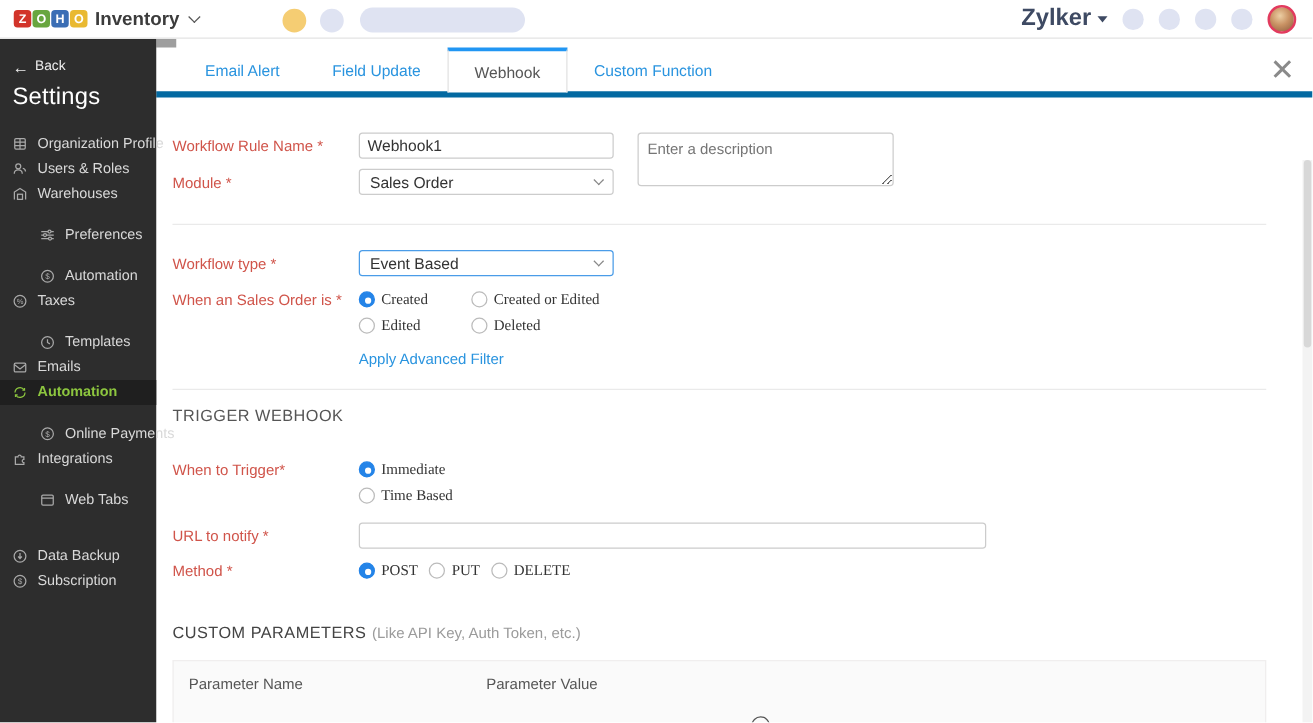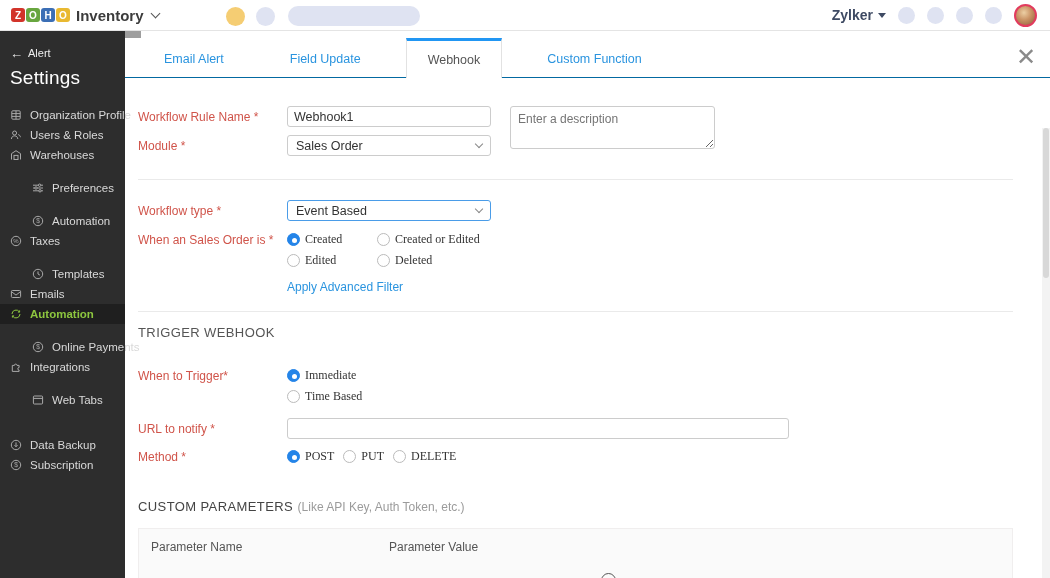--- a/index.html
+++ b/index.html
@@ -14,41 +14,41 @@
   .sq-o1 { background:#68a63f; }
   .sq-h { background:#3b6eb5; }
   .sq-o2 { background:#e9b931; }
   .product-name { font-size:15px; font-weight:bold; color:#3c3c3c; margin-left:5px; }
   .thin-chev { width:7px; height:7px; border-right:1.5px solid #555; border-bottom:1.5px solid #555; transform:rotate(45deg); margin:-3px 0 0 8px; }
   .sk-circle { position:absolute; top:7px; width:19px; height:19px; border-radius:50%; }
   .sk-yellow { left:226px; background:#f5cd73; }
   .sk-gray { left:256px; background:#dfe3f2; }
   .sk-pill { position:absolute; top:6px; left:288px; width:132px; height:20px; border-radius:10px; background:#dfe3f2; }
   .top-right { margin-left:auto; display:flex; align-items:center; padding-right:13px; }
-  .org-name { font-size:14px; font-weight:600; color:#3e4a63; cursor:pointer; display:flex; align-items:center;margin-left:21px; }
+  .org-name { font-size:19px; font-weight:600; color:#3e4a63; cursor:pointer; display:flex; align-items:center;margin-left:21px; }
   .org-caret { width:0; height:0; border-left:4px solid transparent; border-right:4px solid transparent; border-top:5px solid #3e4a63; margin-left:5px; }
   .top-dot { width:17px; height:17px; border-radius:50%; background:#dfe3f2; margin-left:12px; cursor:pointer; }
   .avatar { width:23px; height:23px; border-radius:50%; border:2px solid #e23b5e; background:radial-gradient(circle at 42% 35%, #eccfa4 0%, #c99264 45%, #8a5a3b 100%); margin-left:12px; cursor:pointer; }
 
   
   .sidebar { position:absolute; top:31px; left:0; width:125px; bottom:0; background:#2d2d2d; color:#d9d9d9; z-index:4; }
   .nub { position:absolute; top:31px; left:125px; width:16px; height:7px; background:#9e9e9e; z-index:4; }
   .back-row { display:flex; align-items:center; gap:5px; font-size:11px; color:#ededed; margin:16px 0 8px 10px; cursor:pointer; }
   .back-arrow { font-size:13px; line-height:11px; }
   .side-title { font-size:19px; font-weight:400; color:#fff; margin:0 0 16px 10px; letter-spacing:.2px; }
   .side-item { display:flex; align-items:center; gap:8px; height:20px; padding-left:10px; font-size:11.5px; cursor:pointer; white-space:nowrap; }
   .side-item svg { flex:0 0 auto; color:#a9a9a9; }
   .side-item.active { background:#1f1f1f; color:#8dc63f; font-weight:bold; }
   .side-item.active svg { color:#8dc63f; }
   .gap-s { margin-top:13px;padding-left:32px; }
   .gap-l { margin-top:25px; }
 
   
   .content { position:absolute; left:125px; top:38px; right:0; bottom:0; background:#fff; }
-  .tabbar { position:relative; height:40px; border-bottom:1px solid #0369a1; display:flex; align-items:stretch; padding-left:18px;gap:24px; }
+  .tabbar { position:relative; height:40px; border-bottom:5px solid #0369a1; display:flex; align-items:stretch; padding-left:18px; }
   .tab { color:#2a94df; font-size:12.5px; display:flex; align-items:center; padding:0 21px; cursor:pointer; border-top:3px solid transparent; }
   .tab.active { color:#555; background:#fff; border-left:1px solid #e2e2e2; border-right:1px solid #e2e2e2; border-top:3px solid #2196f3; margin-bottom:-1px; cursor:default; }
   .close-x { position:absolute; right:14px; top:4px; font-size:24px; color:#8a8a8a; cursor:pointer; line-height:30px; font-weight:300; }
 
   .formarea { position:absolute; top:40px; left:0; right:8px; bottom:0; padding:28px 0 0 13px; overflow:hidden; }
   .frow { display:flex; align-items:flex-start; }
   .flabel { width:149px; flex:0 0 149px; font-size:12px; color:#d0544a; padding-top:4px; }
   .tinput { width:204px; height:21px; border:1px solid #ccc; border-radius:3px; font-size:12.5px; padding:0 6px; color:#333; font-family:"Liberation Sans", sans-serif; outline:none; }
   .desc-area { position:absolute; left:372px; top:0; width:205px; height:43px; border:1px solid #ccc; border-radius:3px; font-size:12px; padding:5px 7px; color:#333; font-family:"Liberation Sans", sans-serif; outline:none; }
   .selbox { width:204px; height:21px; border:1px solid #ccc; border-radius:3px; display:flex; align-items:center; justify-content:space-between; padding:0 8px; font-size:12.5px; color:#333; cursor:pointer; background:#fff; }
@@ -106,21 +106,21 @@
     <span class="top-dot"></span>
     <span class="top-dot"></span>
     <span class="avatar"></span>
   </div>
 </div>
 
 <div class="nub"></div>
 <div class="sidebar">
   <div class="back-row">
     <span class="back-arrow">←</span>
-    <span>Alert</span>
+    <span>Back</span>
   </div>
   <div class="side-title">Settings</div>
 
   <div class="side-item">
     <svg width="12" height="12" viewBox="0 0 12 12" fill="none" stroke="currentColor">
         <rect x="1.8" y="1.8" width="8.4" height="8.4" rx="1"></rect>
         <path d="M6 1.8v8.4M1.8 4.6h8.4M1.8 7.4h8.4"></path>
       </svg>
     <span>Organization Profile</span>
   </div>

